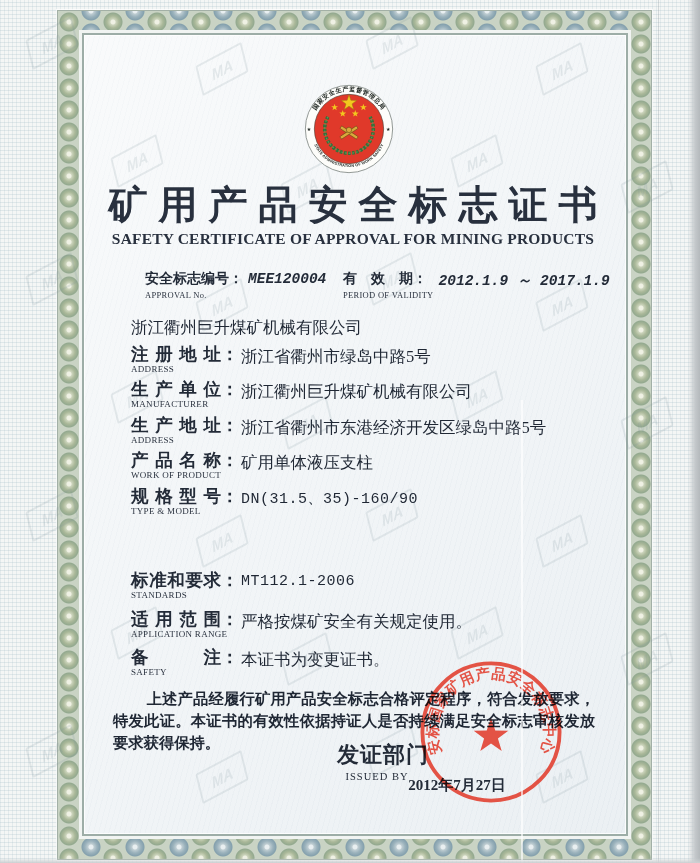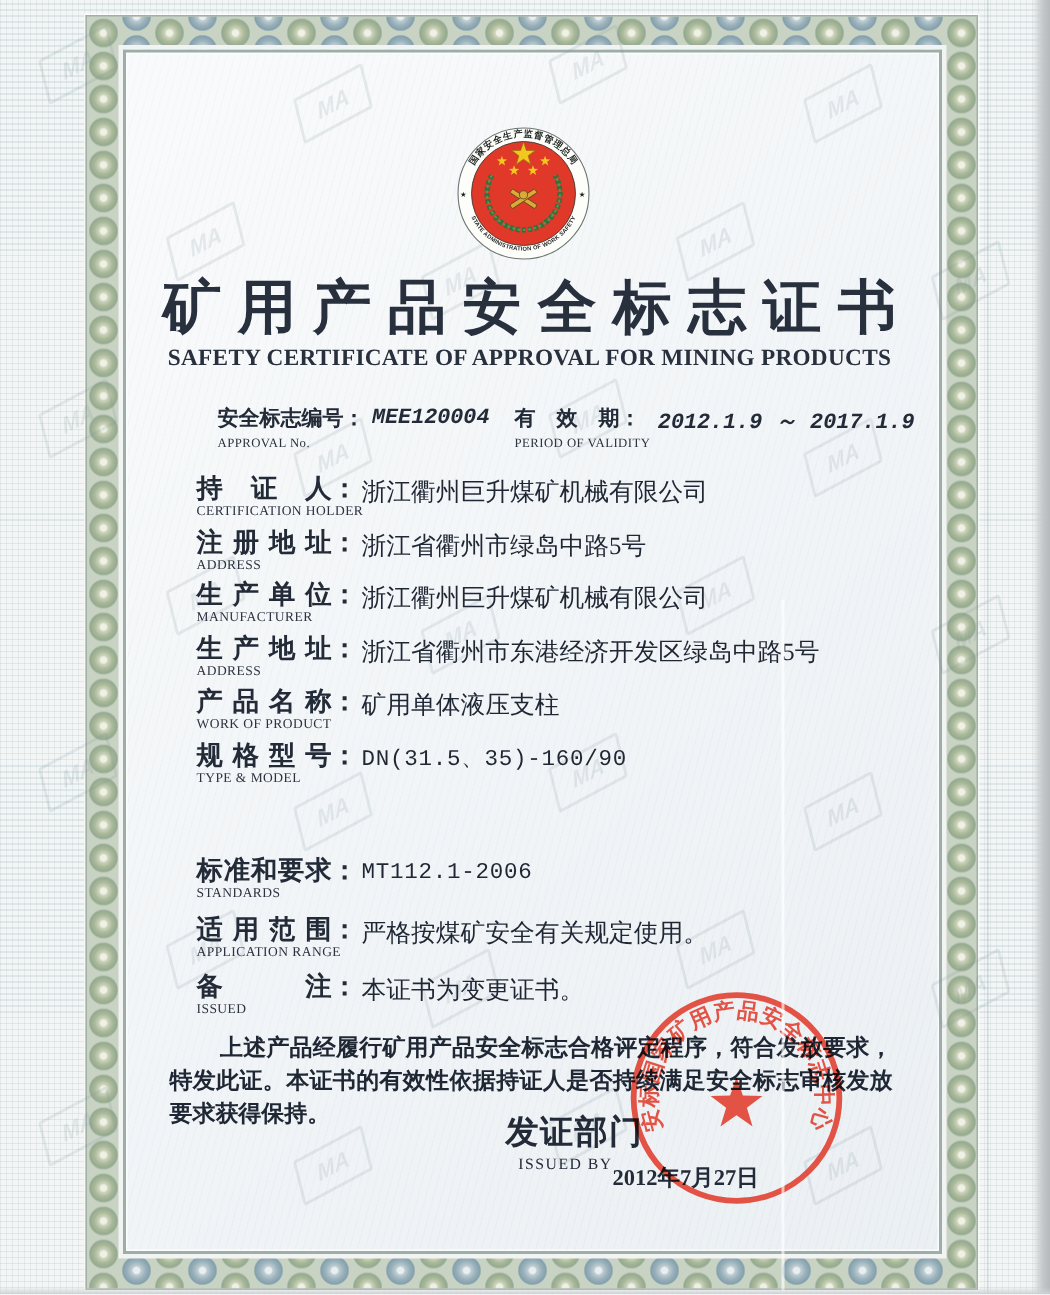--- a/index.html
+++ b/index.html
@@ -183,24 +183,20 @@
         <div class="lblbox">
           <span class="zh-s"><span class="jz70">有效期</span><span>：</span></span>
           <span class="en-s">PERIOD OF VALIDITY</span>
         </div>
         <span class="apval mono">2012.1.9 ～ 2017.1.9</span>
       </div>
     </div>
 
     <div class="fields f1">
       <div class="frow">
-        <div class="flbl">
-            <span class="fzh"><span class="jz90">持证人</span><span>：</span></span>
-            <span class="fen">CERTIFICATION HOLDER</span>
-          </div>
         <span class="fval">浙江衢州巨升煤矿机械有限公司</span>
       </div>
       <div class="frow">
         <div class="flbl">
             <span class="fzh"><span class="jz90">注册地址</span><span>：</span></span>
             <span class="fen">ADDRESS</span>
           </div>
         <span class="fval">浙江省衢州市绿岛中路5号</span>
       </div>
       <div class="frow">
@@ -244,21 +240,21 @@
       <div class="frow">
         <div class="flbl">
             <span class="fzh"><span class="jz90">适用范围</span><span>：</span></span>
             <span class="fen">APPLICATION RANGE</span>
           </div>
         <span class="fval">严格按煤矿安全有关规定使用。</span>
       </div>
       <div class="frow">
         <div class="flbl">
             <span class="fzh"><span class="jz90">备注</span><span>：</span></span>
-            <span class="fen">ISSUED</span>
+            <span class="fen">SAFETY</span>
           </div>
         <span class="fval">本证书为变更证书。</span>
       </div>
     </div>
 
     <div class="decl">上述产品经履行矿用产品安全标志合格评定程序，符合发放要求，特发此证。本证书的有效性依据持证人是否持续满足安全标志审核发放要求获得保持。</div>
 
     <div class="issued">
       <div class="zh">发证部门</div>
       <div class="en">ISSUED BY</div>

